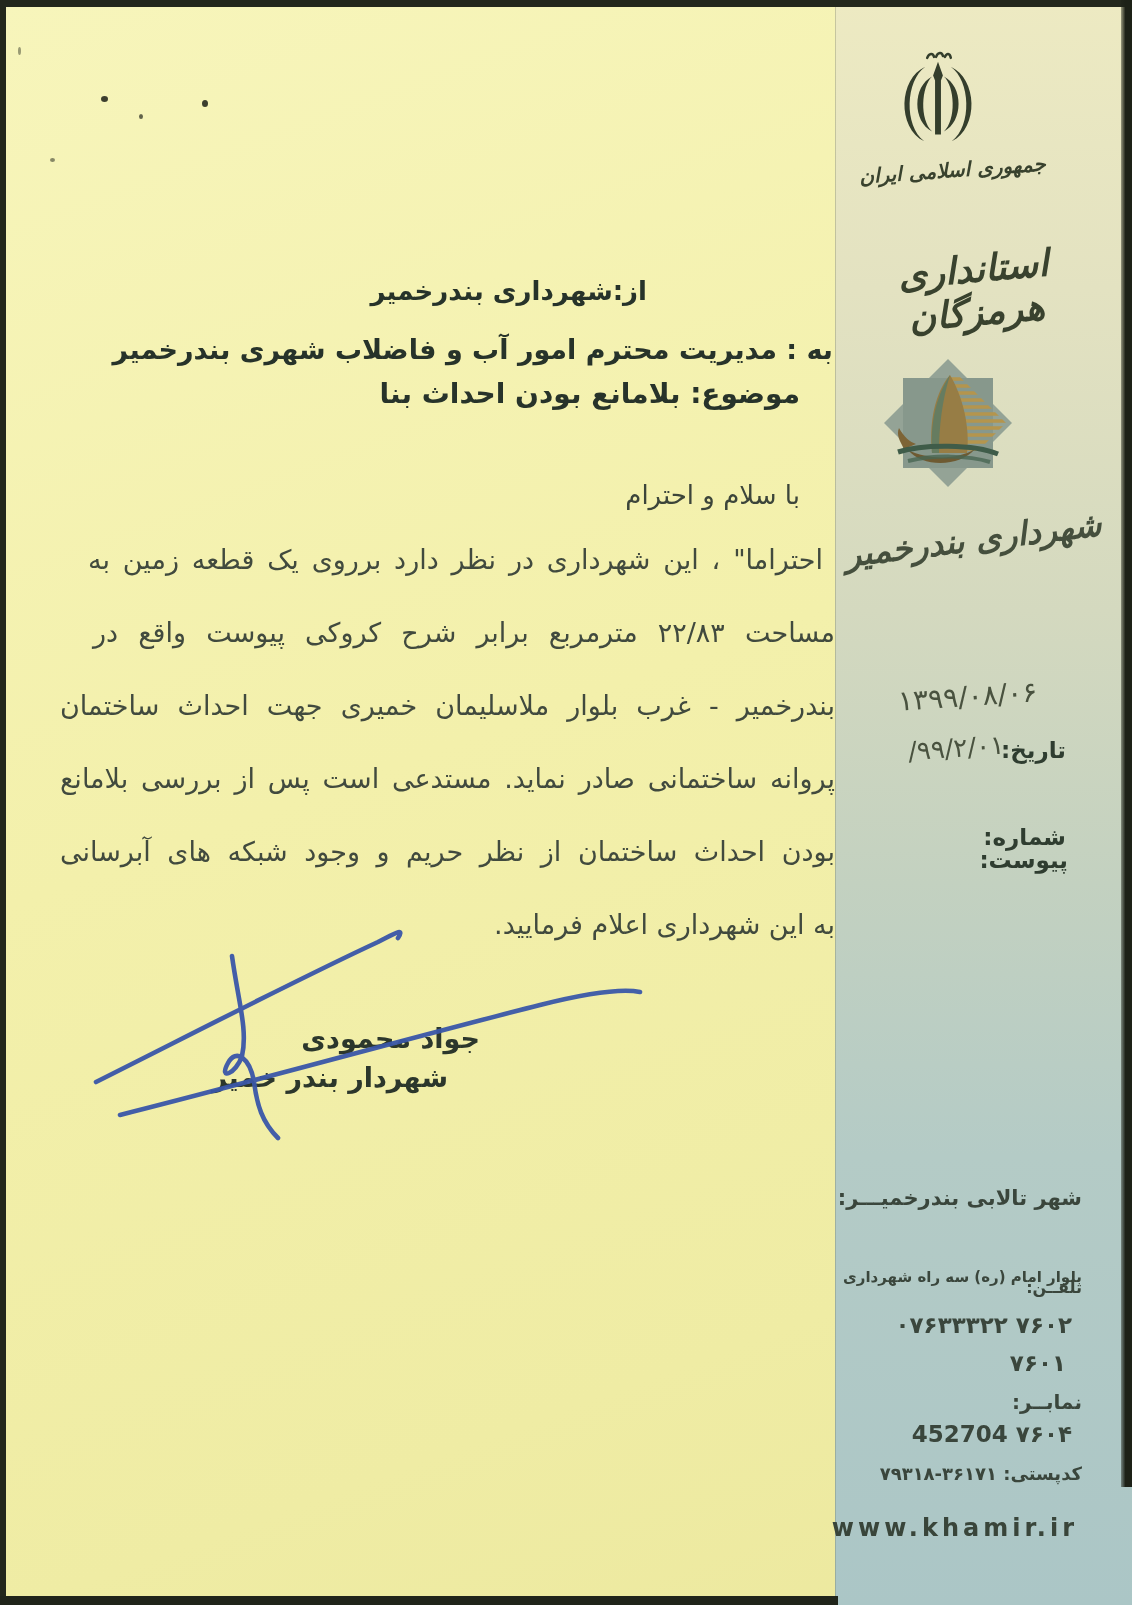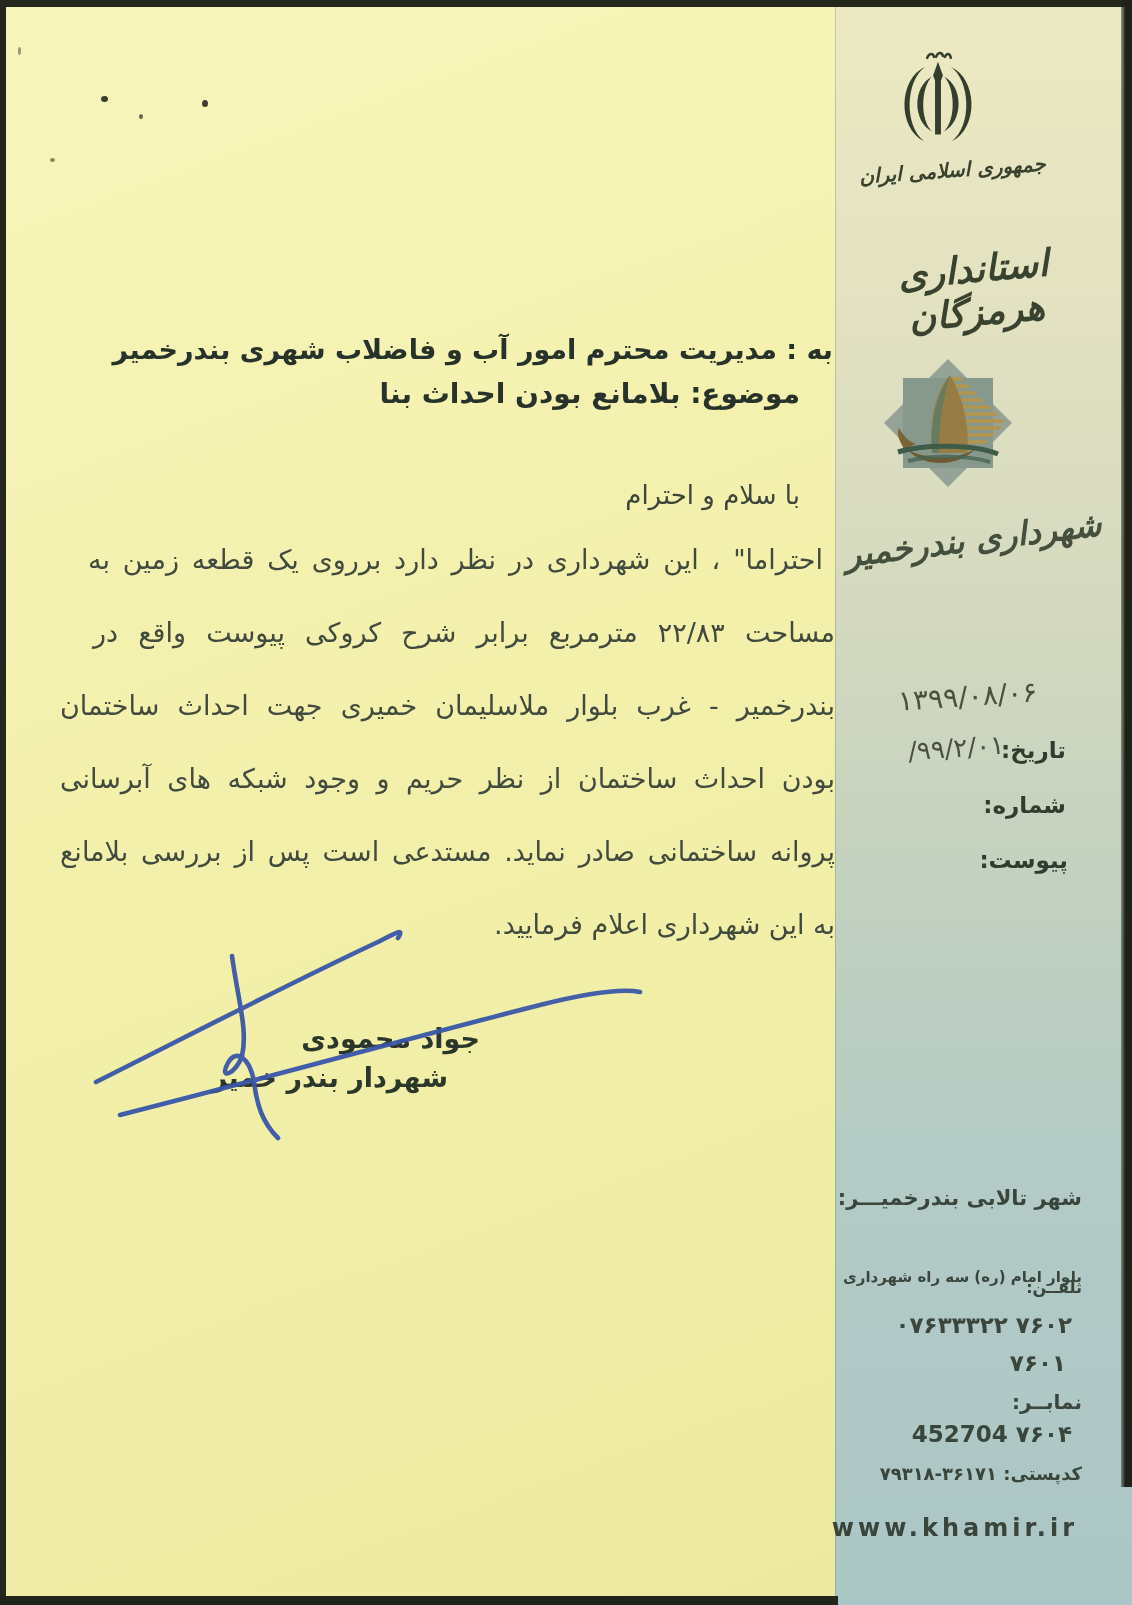--- a/index.html
+++ b/index.html
@@ -97,38 +97,39 @@
     <path d="M54 100 C50 62 61 34 72 22 C85 44 92 74 89 100 Z" fill="#977d45"></path>
     <path d="M54 100 C52 66 60 40 72 22 C64 48 61 74 61 100 Z" fill="#667c60"></path>
     <path d="M26 96 C22 88 18 82 21 75 C26 84 32 89 38 91 Z" fill="#7d6436"></path>
     <path d="M30 97 C50 107 80 107 97 96 C82 114 45 115 30 97 Z" fill="#6e5a32"></path>
     <path d="M20 99 C45 91 96 91 120 101" stroke="#3f5c49" stroke-width="5" fill="none"></path>
     <path d="M30 108 C55 102 90 102 112 109" stroke="#496652" stroke-width="4" fill="none" opacity=".8"></path>
   </svg>
 
   <div class="abs calli" style="left:828px;top:520px;width:290px;font-size:33px;transform:rotate(-7deg);color:#454f3d;">شهرداری بندرخمیر</div>
 
+  <div class="abs hdr-bold" style="right:485px;top:276px;font-size:26px;direction:rtl;">از:شهرداری بندرخمیر</div>
   <div class="abs hdr-bold" style="right:299px;top:334px;font-size:27px;direction:rtl;">به : مدیریت محترم امور آب و فاضلاب شهری بندرخمیر</div>
   <div class="abs hdr-bold" style="right:332px;top:377px;font-size:28px;direction:rtl;">موضوع: بلامانع بودن احداث بنا</div>
 
   <div class="abs" style="right:332px;top:480px;font-size:26px;direction:rtl;color:#3c453a;">با سلام و احترام</div>
 
   <div class="abs body-par">
     <div class="line l1">احتراما" ، این شهرداری در نظر دارد برروی یک قطعه زمین به</div>
     <div class="line l2">مساحت ۲۲/۸۳ مترمربع برابر شرح کروکی پیوست واقع در</div>
     <div class="line">بندرخمیر - غرب بلوار ملاسلیمان خمیری جهت احداث ساختمان</div>
+    <div class="line">پروانه ساختمانی صادر نماید. مستدعی است پس از بررسی بلامانع</div>
     <div class="line">بودن احداث ساختمان از نظر حریم و وجود شبکه های آبرسانی</div>
-    <div class="line">پروانه ساختمانی صادر نماید. مستدعی است پس از بررسی بلامانع</div>
     <div class="line last">به این شهرداری اعلام فرمایید.</div>
   </div>
 
   <div class="abs handwrite" style="right:95px;top:680px;font-size:28px;transform:rotate(-4deg);">۱۳۹۹/۰۸/۰۶</div>
   <div class="abs meta-label" style="right:66px;top:737px;text-align:center;">تاریخ:</div>
   <div class="abs handwrite" style="right:128px;top:733px;font-size:26px;transform:rotate(-4deg);">۹۹/۲/۰۱/</div>
-  <div class="abs meta-label" style="right:66px;top:792px;margin-left:29px;">شماره:</div>
+  <div class="abs meta-label" style="right:66px;top:824px;margin-left:29px;">شماره:</div>
   <div class="abs meta-label" style="right:64px;top:847px;">پیوست:</div>
 
   <div class="abs sig-name" style="right:652px;top:1023px;">جواد محمودی</div>
   <div class="abs sig-name" style="right:684px;top:1062px;">شهردار بندر خمیر</div>
   <svg class="abs" style="left:60px;top:900px;width:620px;height:260px;" viewBox="0 0 620 260">
     <g stroke="#3a57a8" stroke-width="4.6" fill="none" stroke-linecap="round" opacity=".95">
       <path d="M36 182 C120 140 240 78 318 42 C332 35 346 26 338 38"></path>
       <path d="M60 215 C180 185 380 130 480 105 C520 95 560 88 580 92"></path>
       <path d="M172 56 C178 100 188 130 182 156 C176 174 158 181 168 163 C176 148 190 158 194 182 C197 205 202 222 218 238"></path>
     </g>

